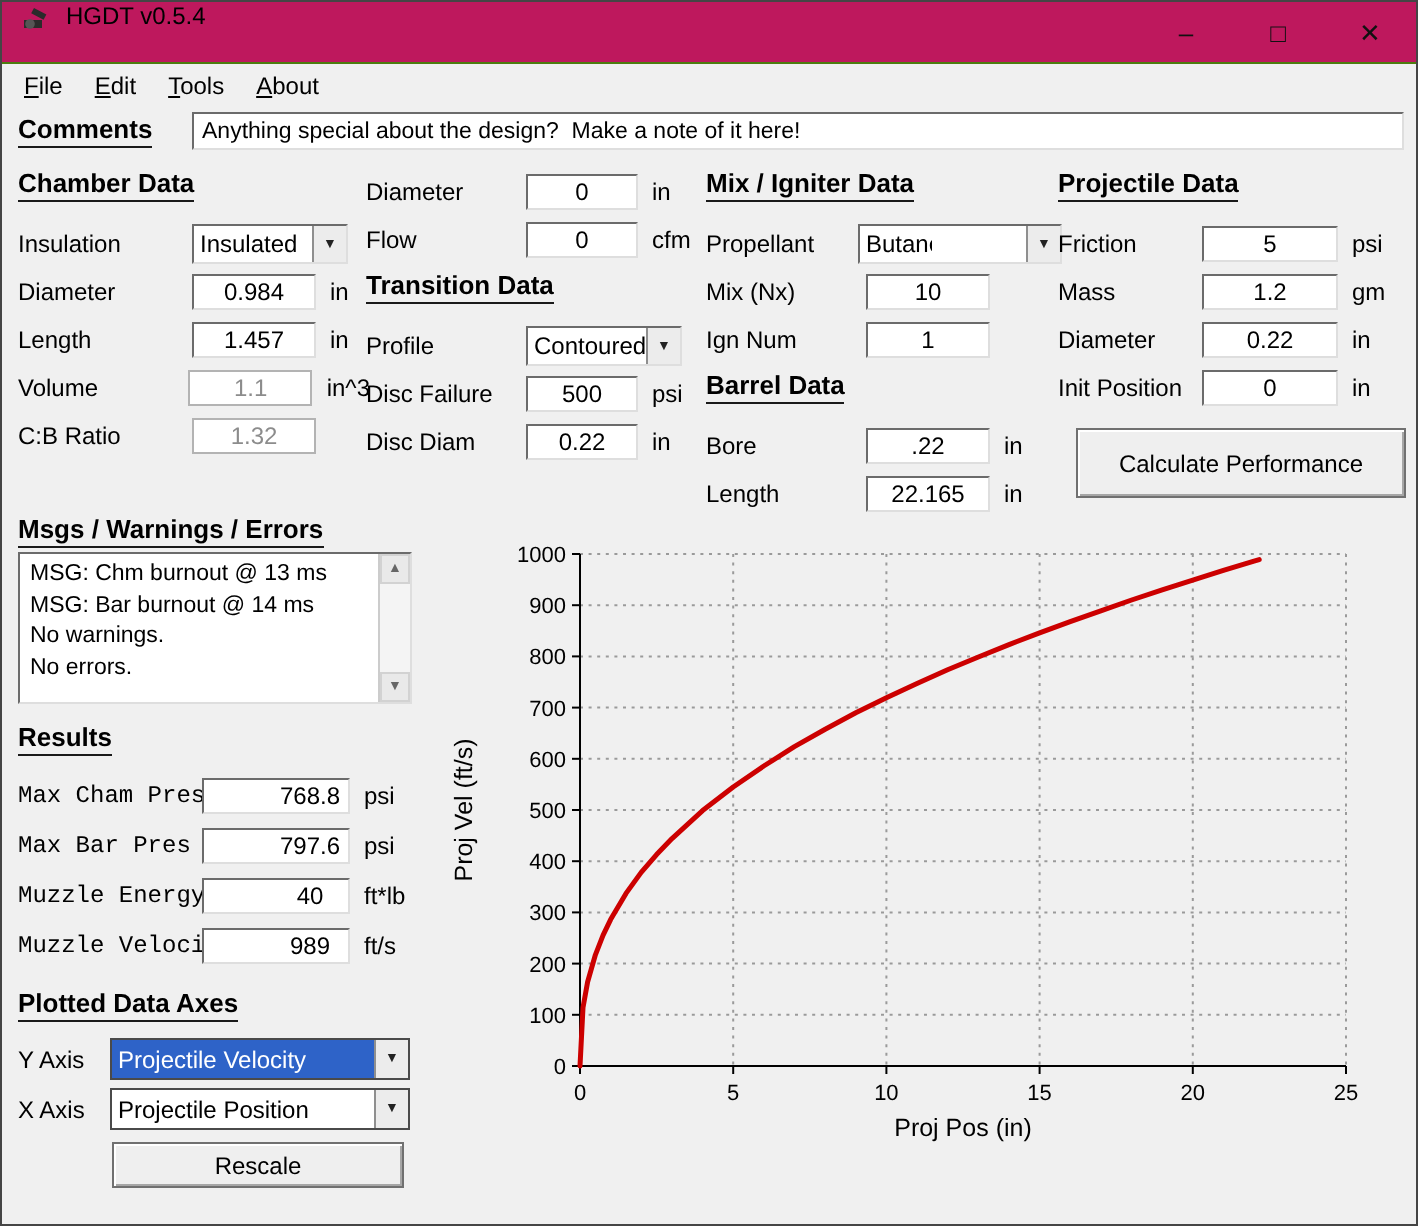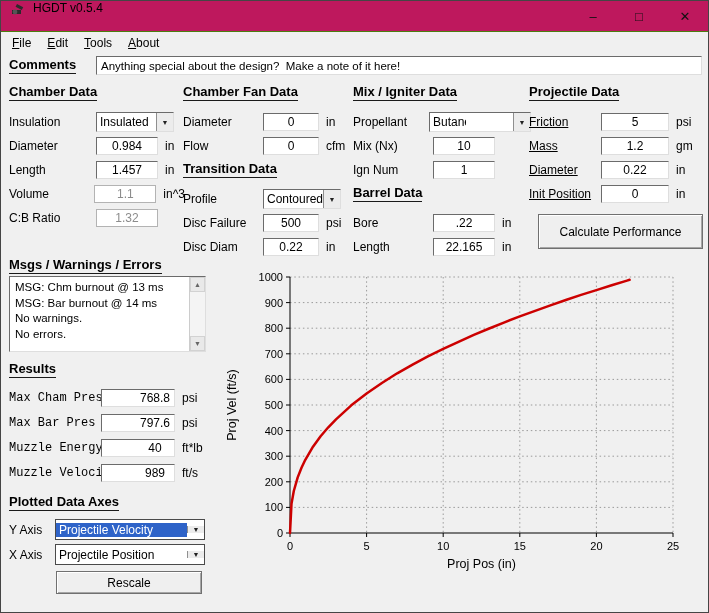--- a/index.html
+++ b/index.html
@@ -18,31 +18,31 @@
   
   .st{font-weight:bold;font-size:13px;border-bottom:1px solid #1a1a1a;padding-bottom:1px;display:inline-block;white-space:nowrap;}
   .abs{position:absolute;}
   
   .col{position:absolute;top:83px;}
   #c1{left:8px;width:176px;} #c2{left:182px;width:172px;} #c3{left:352px;width:178px;} #c4{left:528px;width:178px;}
   .secthead{height:26px;}
   .sub{margin-top:3px;}
   .frow{display:flex;align-items:center;height:24px;}
   .lab{font-size:12px;white-space:nowrap;}
-  #c1 .lab{width:87px;} #c2 .lab{width:80px;} #c3 .lab{width:80px;} #c4 .lab{width:72px;text-decoration:underline;}
+  #c1 .lab{width:87px;} #c2 .lab{width:80px;} #c3 .lab{width:80px;} #c4 .lab{width:72px;}
   .unit{margin-left:7px;font-size:12px;white-space:nowrap;text-align:center;}
   
   .tb{background:#fff;border:1px solid;border-color:#6b6b6b #dedede #dedede #6b6b6b;height:18px;
       box-sizing:border-box;font-family:"Liberation Sans",sans-serif;font-size:12px;text-align:center;padding:0 2px;color:#000;}
   .tb.dis{color:#8c8c8c;border-color:#b3b3b3;}
   .w56{width:56px;} .w62{width:62px;} .w68{width:68px;} .w74{width:74px;padding-left:36px;} .w78{width:78px;} .w84{width:102px;gap:47px;}
   
   .combo{display:flex;align-items:stretch;background:#fff;border:1px solid;border-color:#6b6b6b #dedede #dedede #6b6b6b;
          height:20px;box-sizing:border-box;cursor:default;}
-  .combo.dark{border-color:#4a4a4a;align-items:center;}
+  .combo.dark{border-color:#4a4a4a;}
   .ct{flex:1;display:flex;align-items:center;padding:0 3px;font-size:12px;white-space:nowrap;overflow:hidden;}
   .ct.sel{background:var(--sel,#2e63c8);color:#fff;}
   .ca{width:16px;background:#ececec;border-left:1px solid #8f8f8f;display:flex;align-items:center;justify-content:center;
       font-size:7px;color:#222;}
   
   .btn{background:#efefef;border:1px solid #707070;box-shadow:inset 1px 1px 0 #ffffff,inset -1px -1px 0 #a6a6a6;
        font-family:"Liberation Sans",sans-serif;font-size:12px;color:#000;cursor:default;}
   .calc{position:relative;margin:8px 0 0 9px;width:165px;height:35px;font-size:12px;}
   
   .msgbox{background:#fff;border:1px solid;border-color:#6b6b6b #dedede #dedede #6b6b6b;box-sizing:border-box;display:flex;}
@@ -111,21 +111,20 @@
       <span class="unit">in^3</span>
     </div>
     <div class="frow">
       <span class="lab">C:B Ratio</span>
       <input class="tb w62 dis" value="1.32" style="">
       <span class="unit"></span>
     </div>
   </div>
 
   <div class="col" id="c2">
-    <div class="secthead"><span class="st">Chamber Fan Data</span></div>
     <div class="frow">
       <span class="lab">Diameter</span>
       <input class="tb w56" value="0" style="">
       <span class="unit">in</span>
     </div>
     <div class="frow">
       <span class="lab">Flow</span>
       <input class="tb w56" value="0" style="">
       <span class="unit">cfm</span>
     </div>

